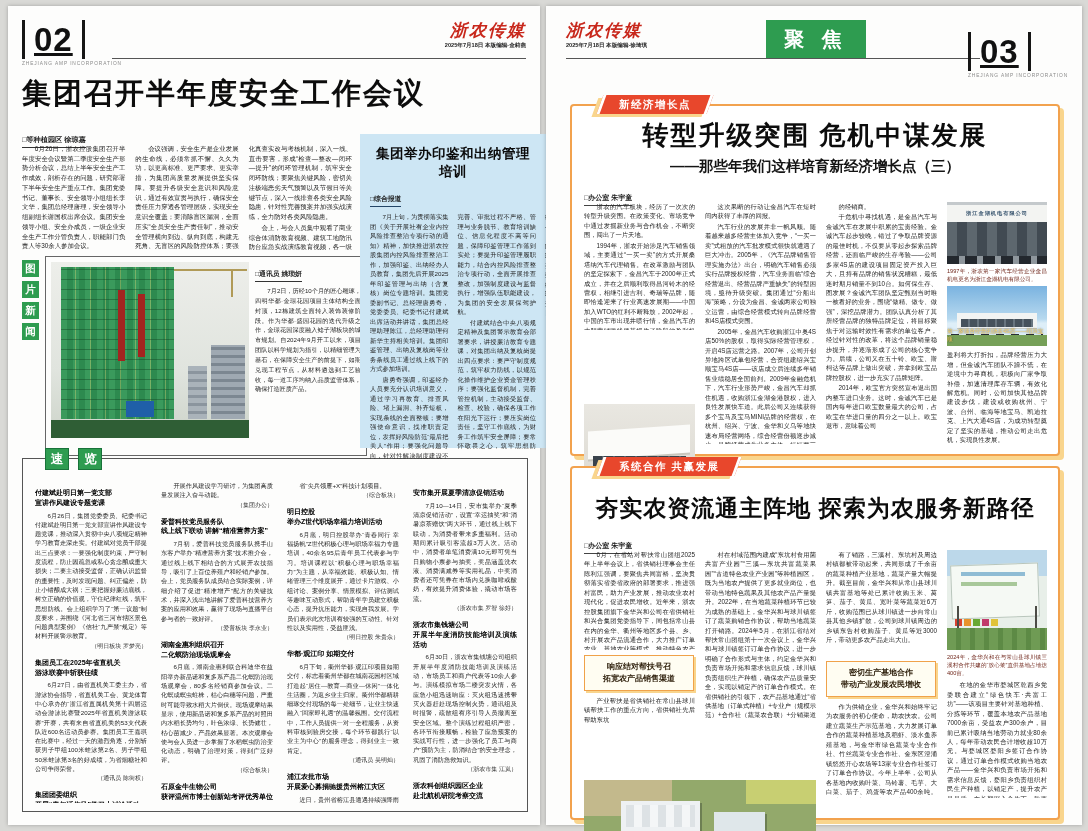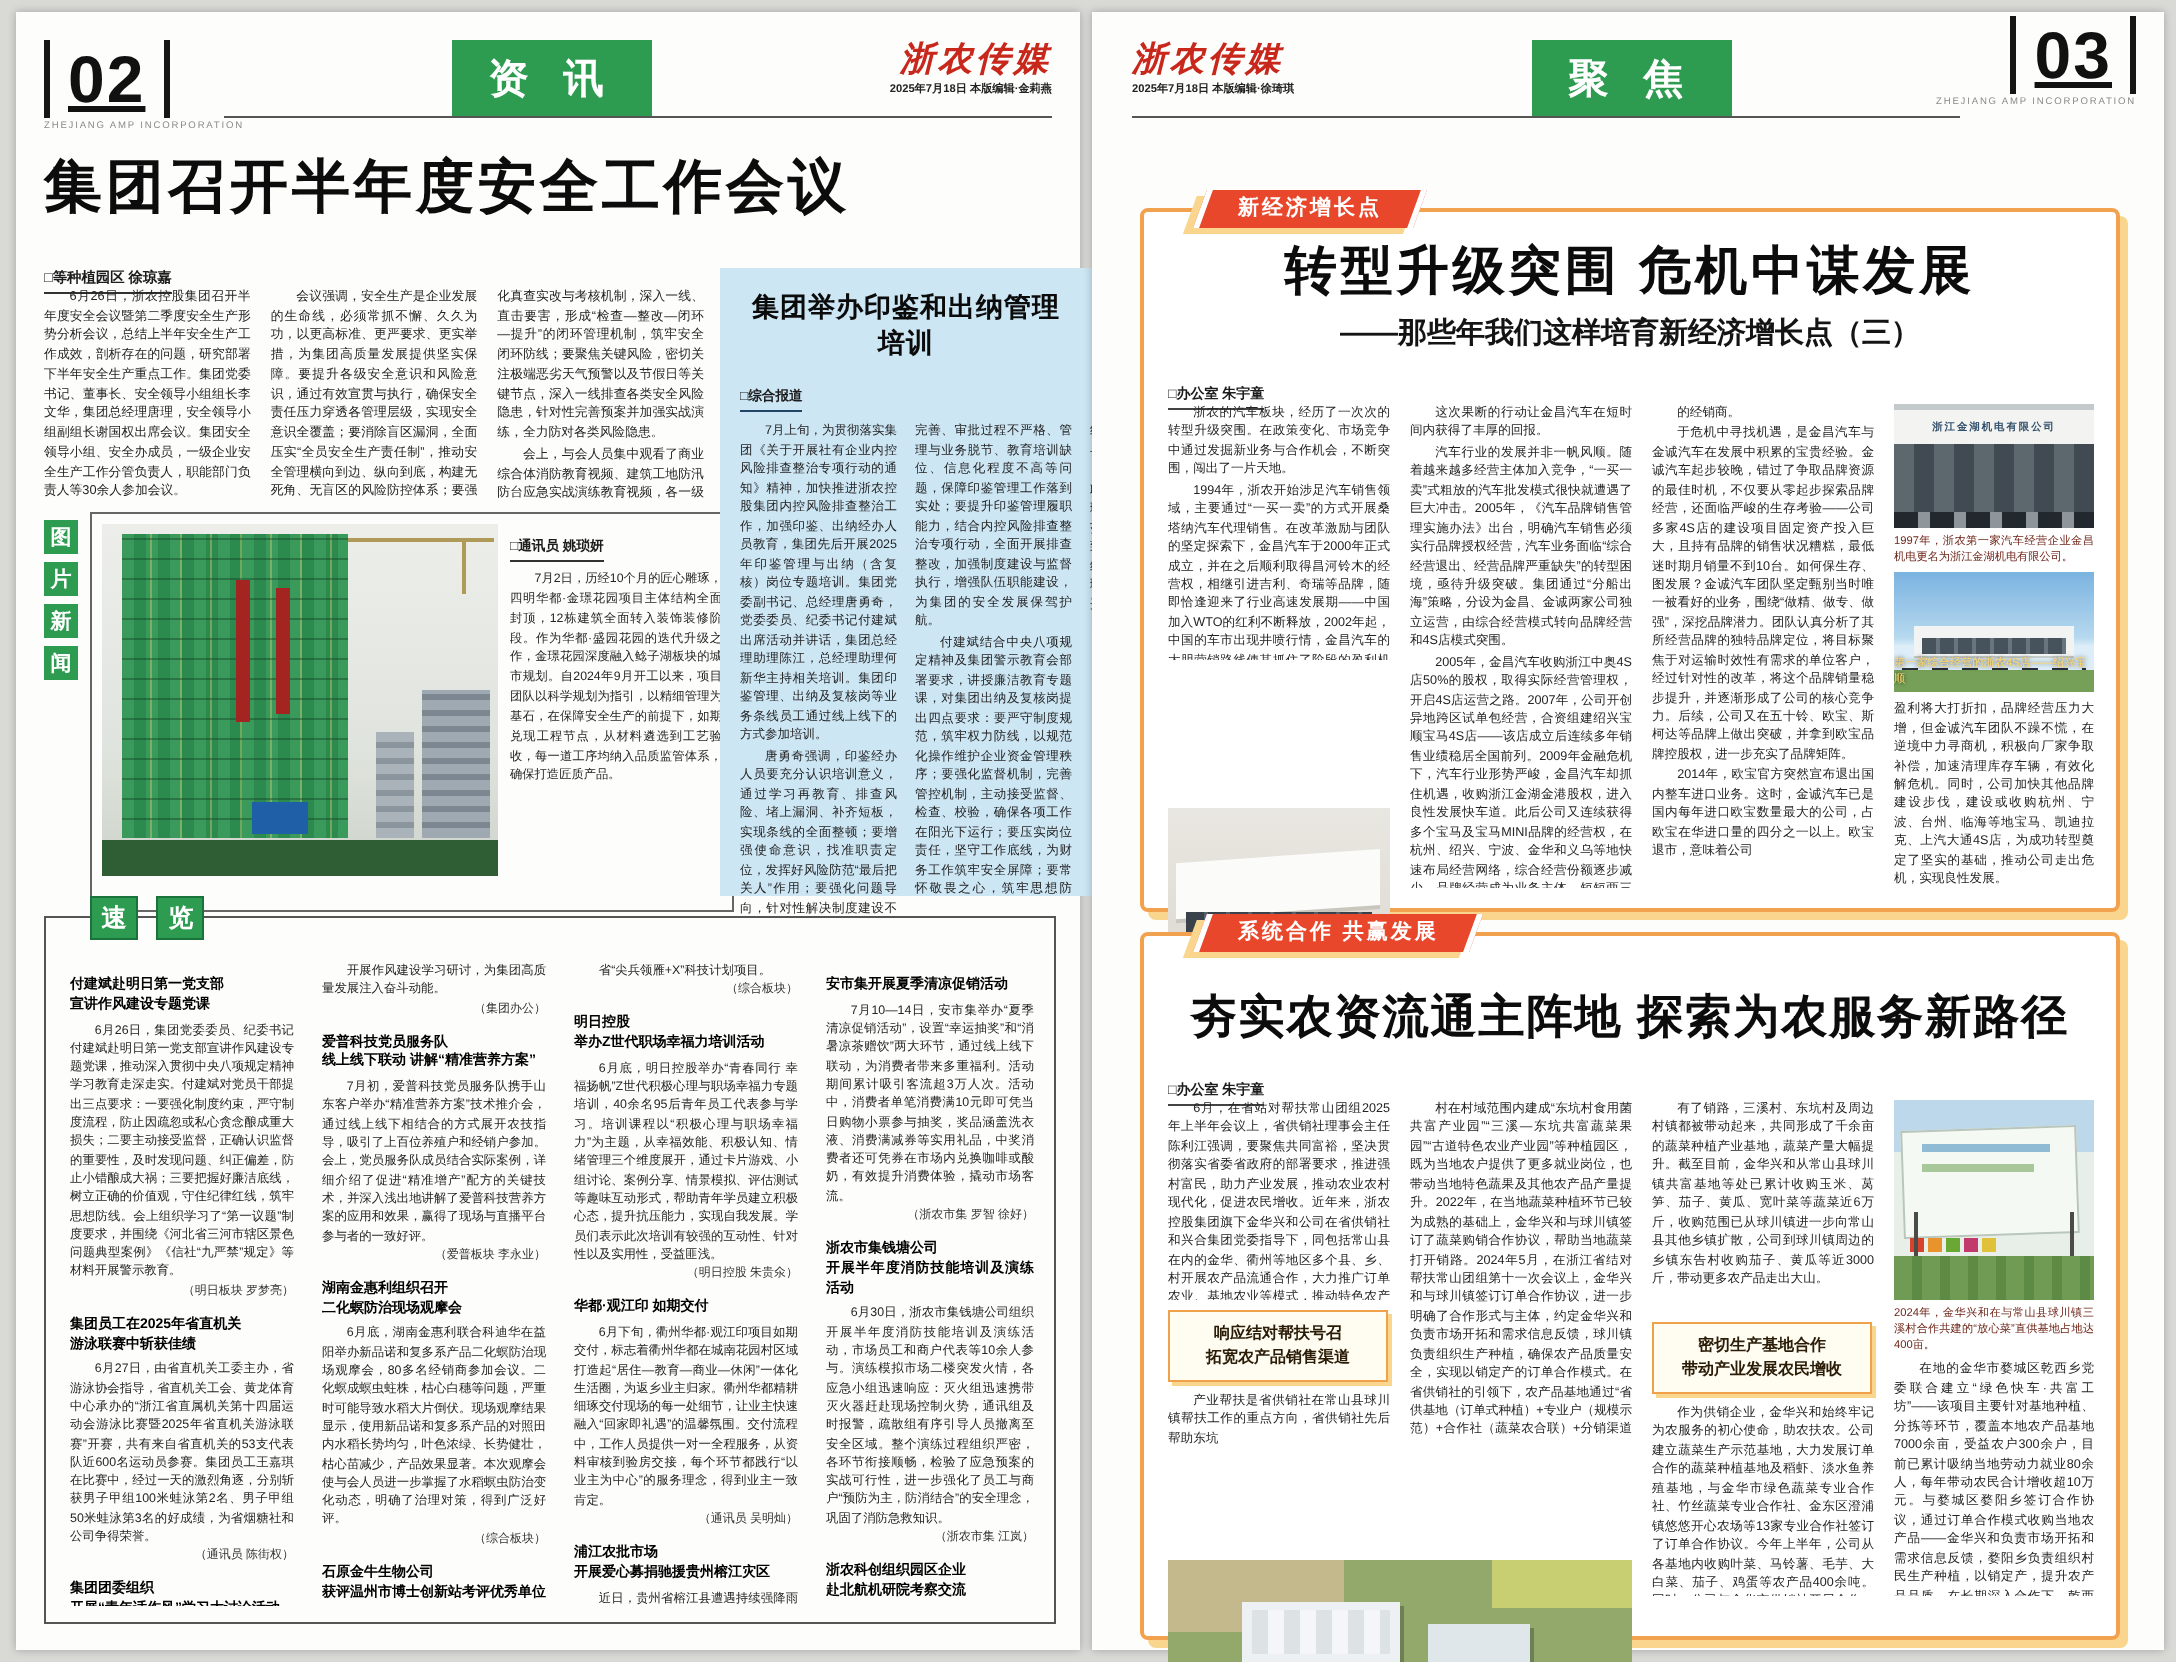--- a/index.html
+++ b/index.html
@@ -98,23 +98,20 @@
 </style>
 </head>
 <body>
 
 <div class="page" id="pageL">
   <div class="abs" style="left:14px;top:16px;">
     <span class="pgnum">02</span>
     <div class="orgline">ZHEJIANG AMP INCORPORATION</div>
   </div>
   <div class="abs hrule" style="left:104px;top:52px;width:414px;"></div>
-  <div class="abs secbox" style="left:218px;top:14px;">
-      <span>资 讯</span>
-    </div>
   <div class="abs mast" style="left:386px;top:16px;width:132px;text-align:right;">
     <div class="title">浙农传媒</div>
     <div class="date">2025年7月18日  本版编辑·金莉燕</div>
   </div>
 
   <div class="abs headline1" style="left:14px;top:68px;width:420px;">集团召开半年度安全工作会议</div>
   <div class="abs" style="left:14px;top:122px;">
     <span class="byline">□等种植园区  徐琼嘉</span>
   </div>
   <div class="abs bodytxt cols3" style="left:14px;top:138px;width:330px;height:110px;">
@@ -253,21 +250,21 @@
 
 <div class="page" id="pageR">
   <div class="abs mast" style="left:20px;top:16px;">
     <div class="title">浙农传媒</div>
     <div class="date">2025年7月18日  本版编辑·徐琦琪</div>
   </div>
   <div class="abs hrule" style="left:20px;top:52px;width:414px;"></div>
   <div class="abs secbox" style="left:220px;top:14px;">
       <span>聚 焦</span>
     </div>
-  <div class="abs" style="right:14px;top:4px;text-align:right;">
+  <div class="abs" style="right:14px;top:28px;">
     <span class="pgnum">03</span>
     <div class="orgline">ZHEJIANG AMP INCORPORATION</div>
   </div>
 
   <div class="abs fbox" style="left:24px;top:98px;width:486px;height:348px;">
     <div class="tag"><span>新经济增长点</span></div>
     <div class="fhead" style="margin-top:12px;font-size:26px;letter-spacing:2px;">转型升级突围   危机中谋发展</div>
     <div class="fsub" style="margin-top:4px;font-size:14.5px;">——那些年我们这样培育新经济增长点（三）</div>
     <div class="abs" style="left:12px;top:80px;"><span class="fbyline">□办公室  朱宇童</span></div>
 

